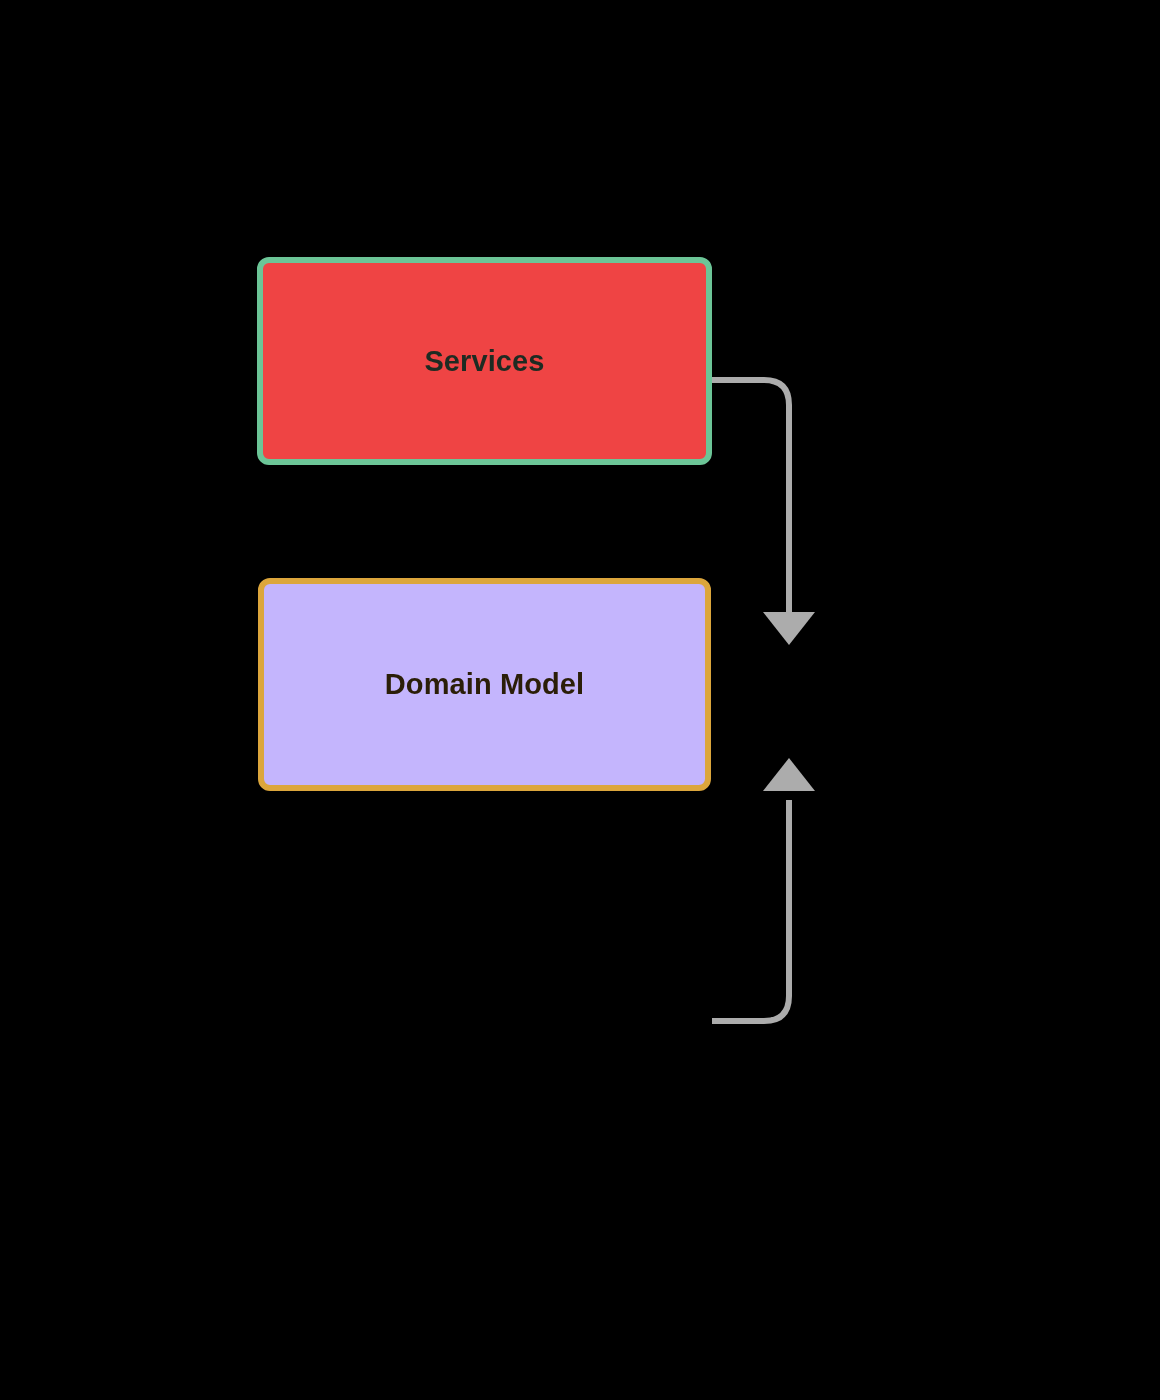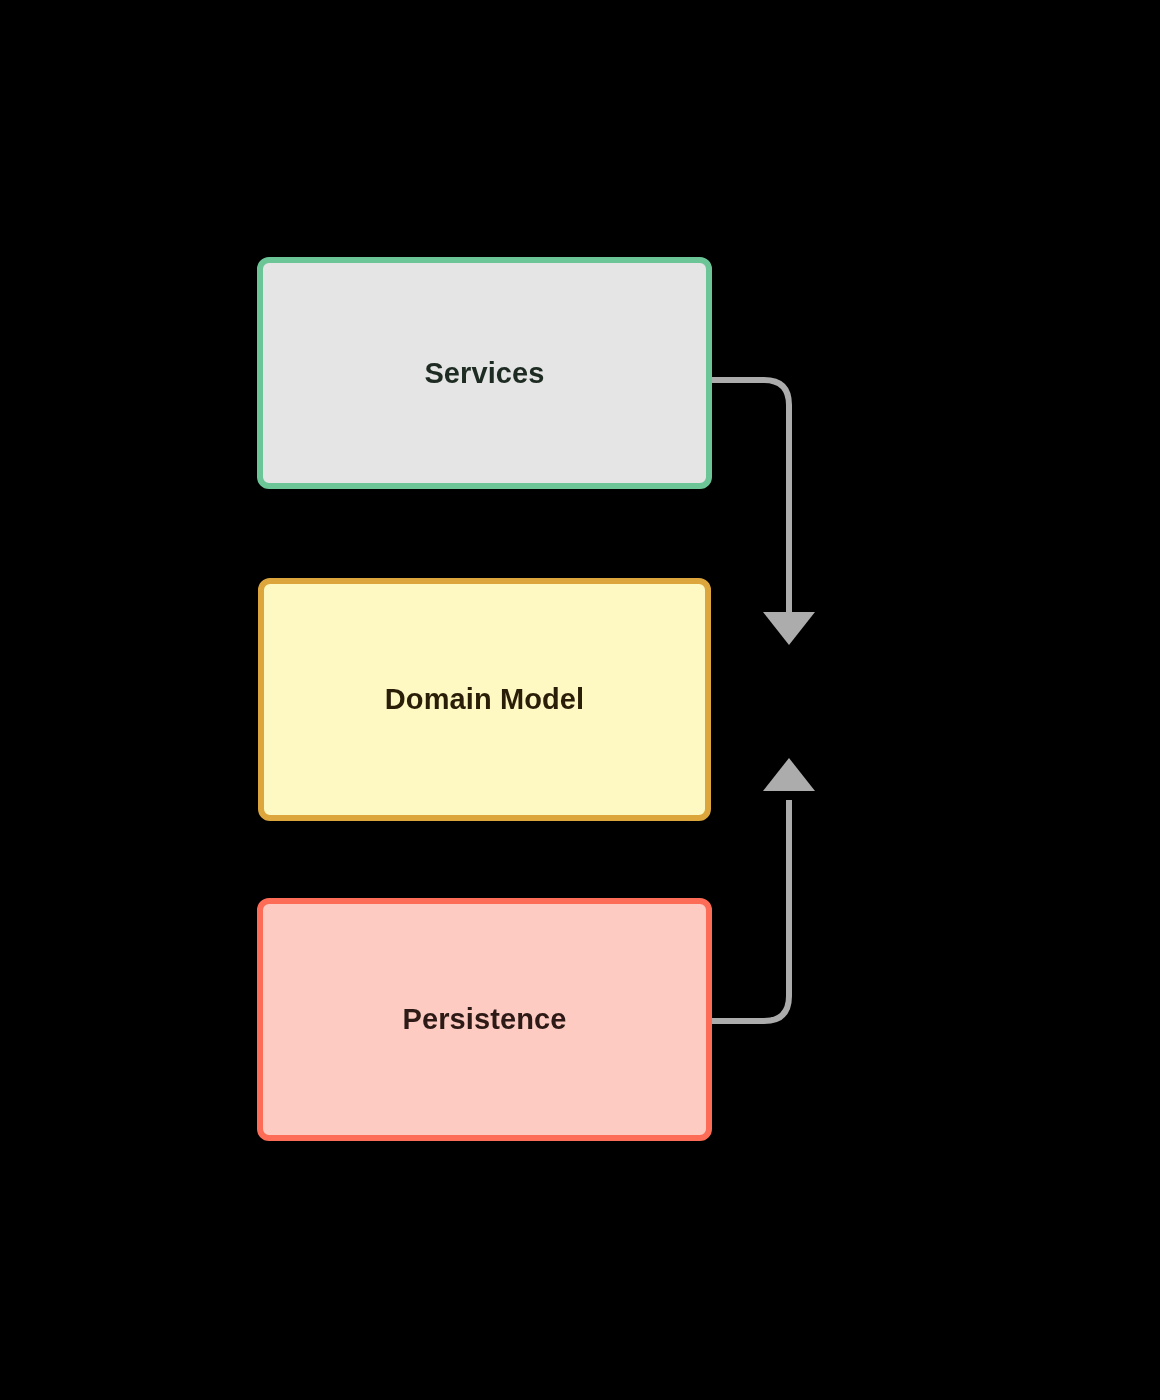--- a/index.html
+++ b/index.html
@@ -52,33 +52,33 @@
     font-size: 29px;
     font-weight: bold;
     letter-spacing: 0.1px;
   }
 
   
   #node-services {
     left: 257px;
     top: 257px;
     width: 455px;
-    height: 232px;
-    background: #e5e5e5;
+    height: 208px;
+    background: #ef4444;
     border-color: #6CC597;
   }
   #node-services .node-label { color: #1D2B22; }
 
   
   #node-domain-model {
     left: 258px;
     top: 578px;
     width: 453px;
-    height: 243px;
-    background: #fef9c3;
+    height: 213px;
+    background: #c4b5fd;
     border-color: #DCA63C;
   }
   #node-domain-model .node-label { color: #2B1E08; }
 
   
   #node-persistence {
     left: 257px;
     top: 898px;
     width: 455px;
     height: 243px;
@@ -123,18 +123,15 @@
   </svg>
 
   <div class="node layer-node" id="node-services">
     <span class="node-label">Services</span>
   </div>
 
   <div class="node layer-node" id="node-domain-model">
     <span class="node-label">Domain Model</span>
   </div>
 
-  <div class="node layer-node" id="node-persistence">
-    <span class="node-label">Persistence</span>
-  </div>
 
 
 </div>
 
 </body></html>

